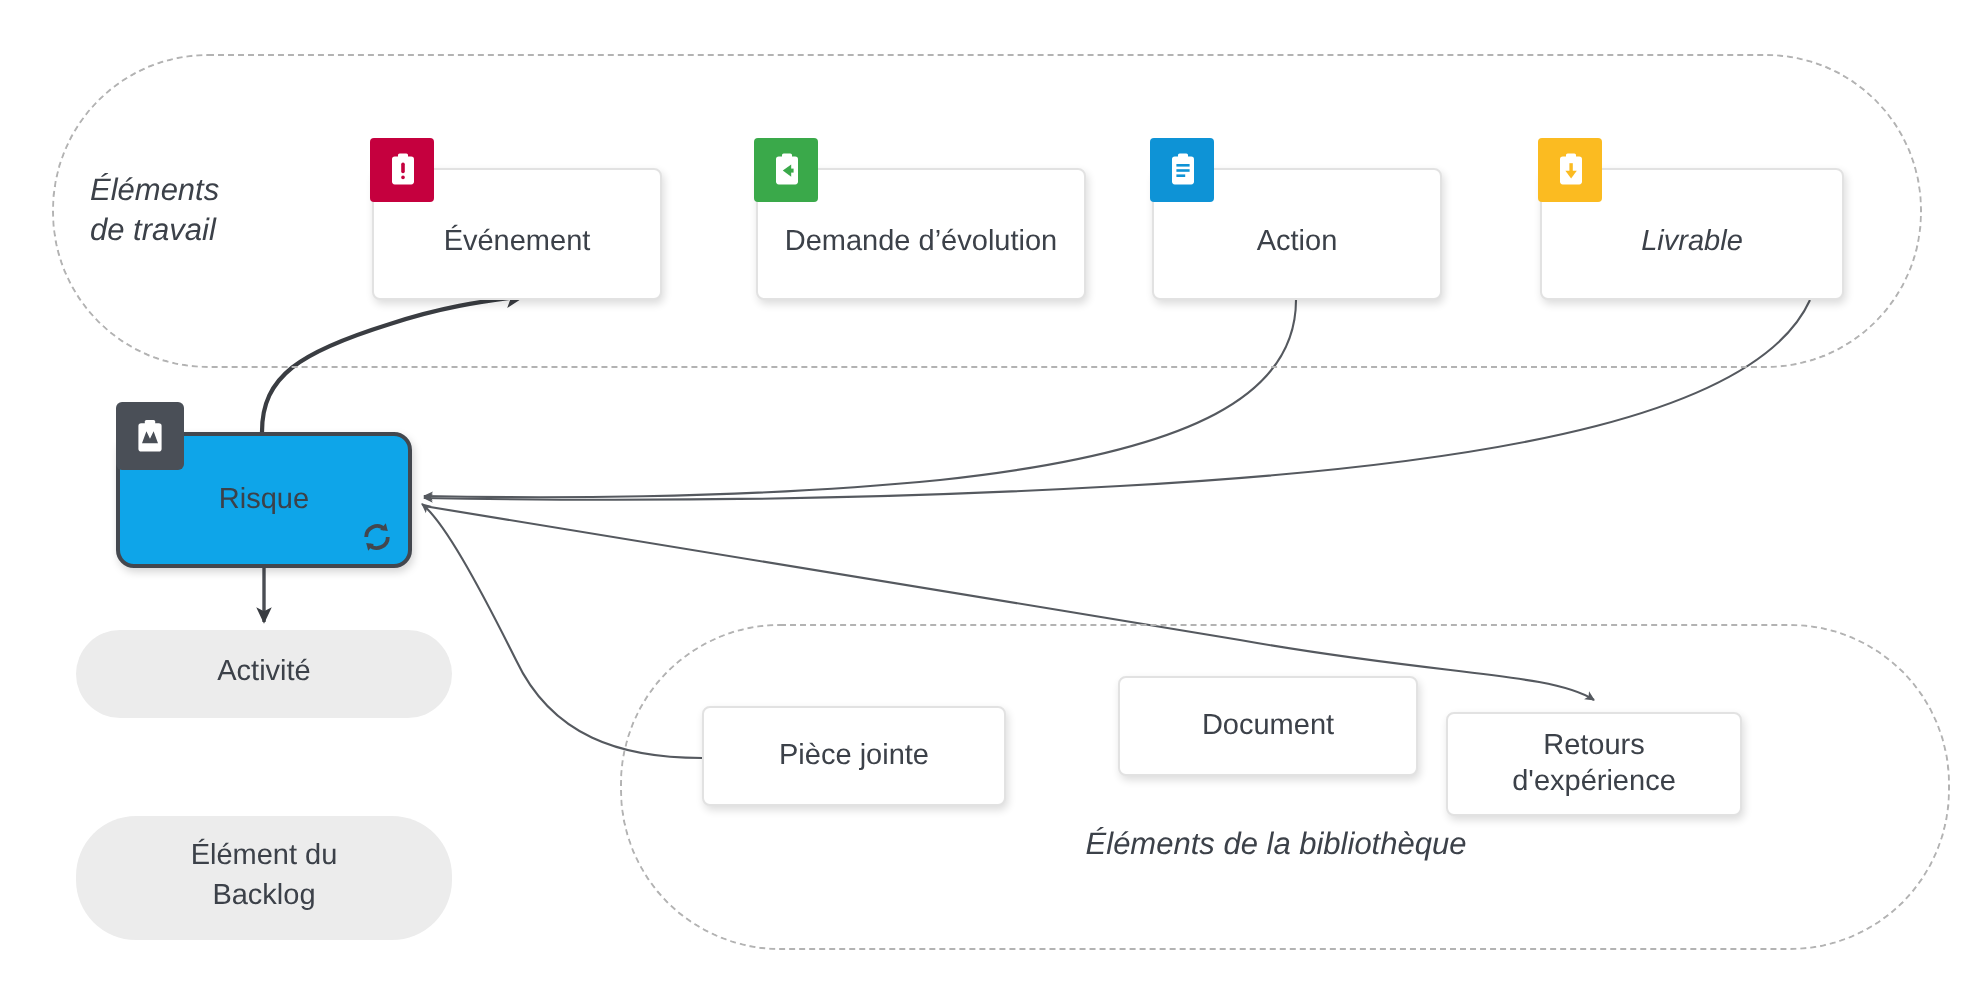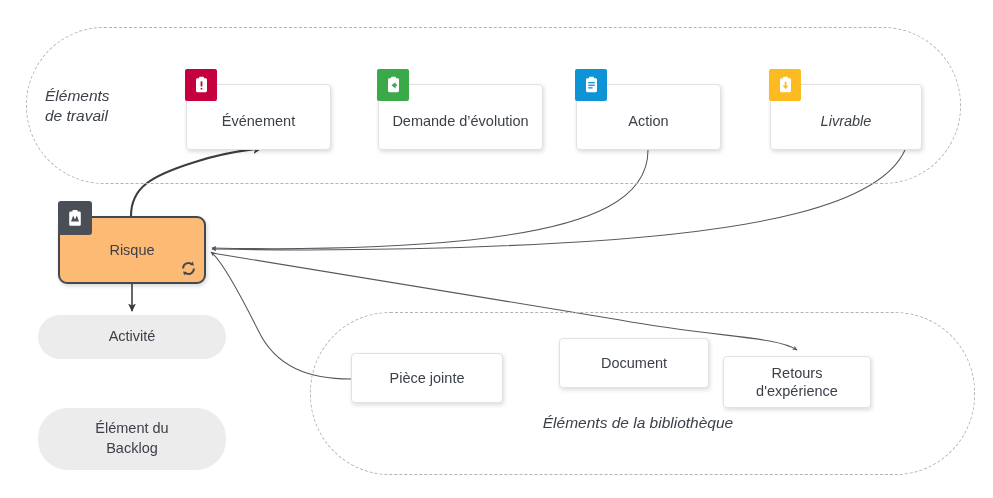--- a/index.html
+++ b/index.html
@@ -96,21 +96,21 @@
     justify-content: center;
   }
   .badge svg { display: block; }
 
   
   #node-risque {
     position: absolute;
     left: 58px; top: 216px;
     width: 148px; height: 68px;
     box-sizing: border-box;
-    background: #fdba74;
+    background: #0ea5e9;
     border: 2px solid #43474e;
     border-radius: 9px;
     box-shadow: 1px 2px 4px rgba(0,0,0,0.17);
     display: flex;
     align-items: center;
     justify-content: center;
     color: #3c4149;
     font-size: 14.5px;
   }
   #risque-badge {

